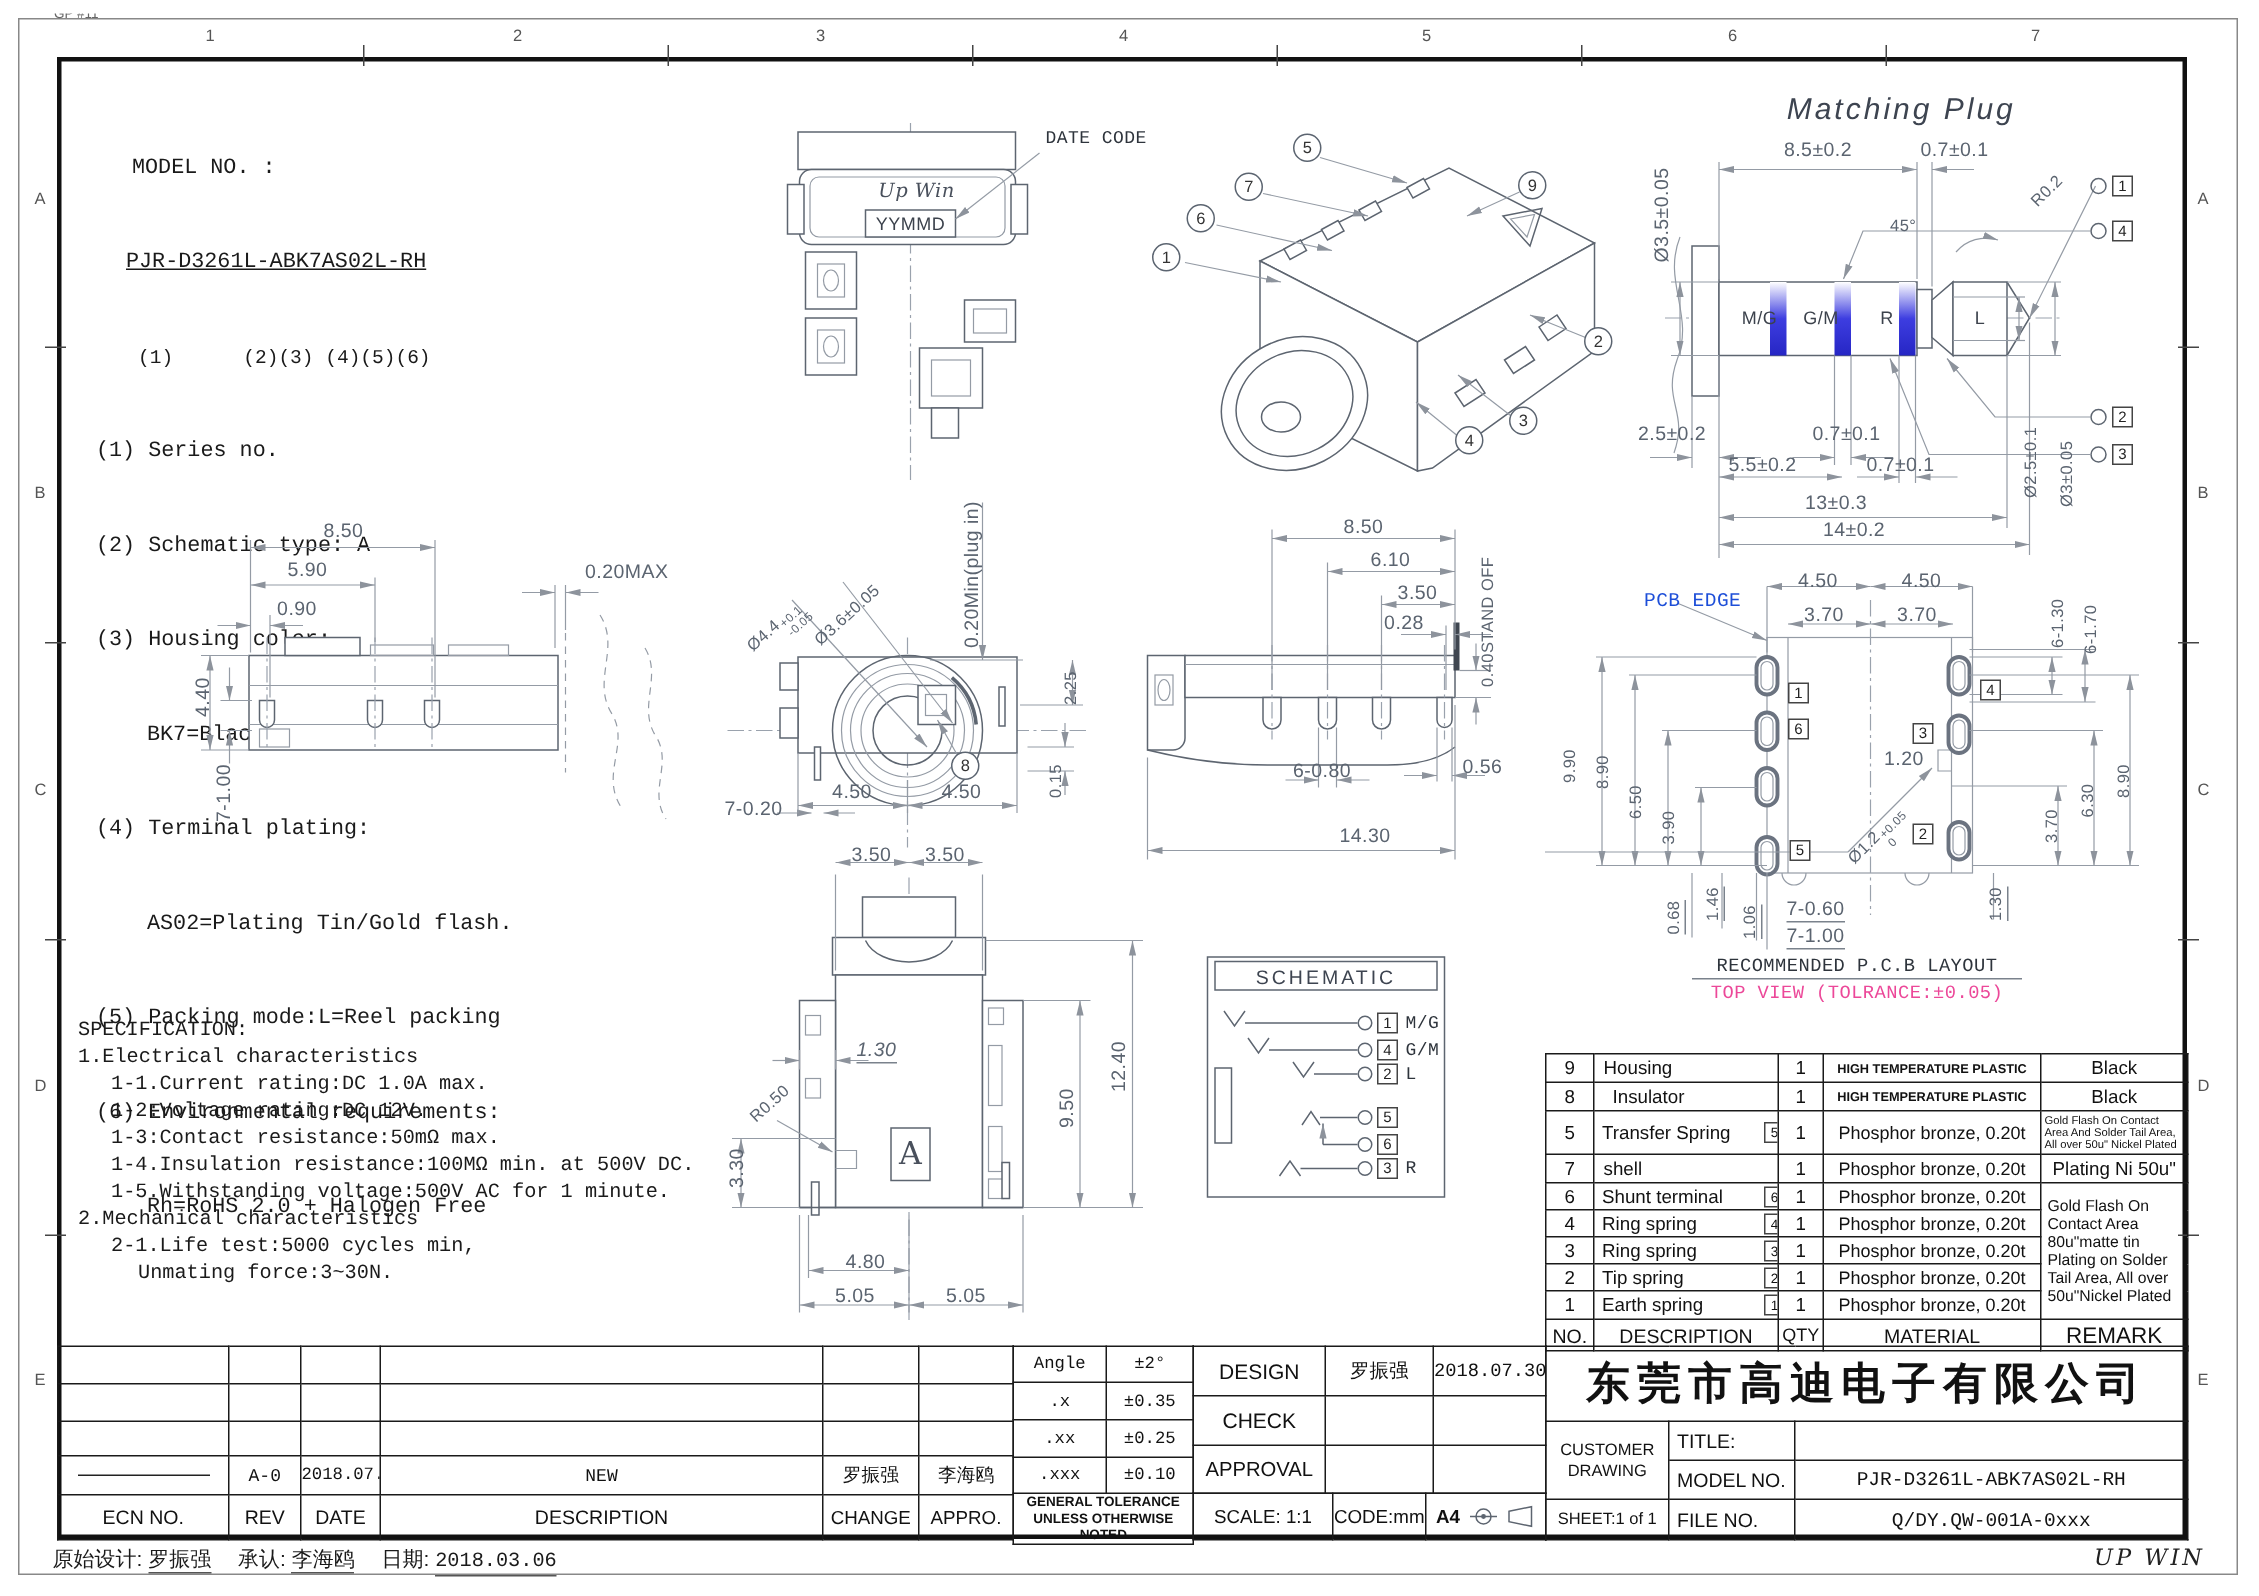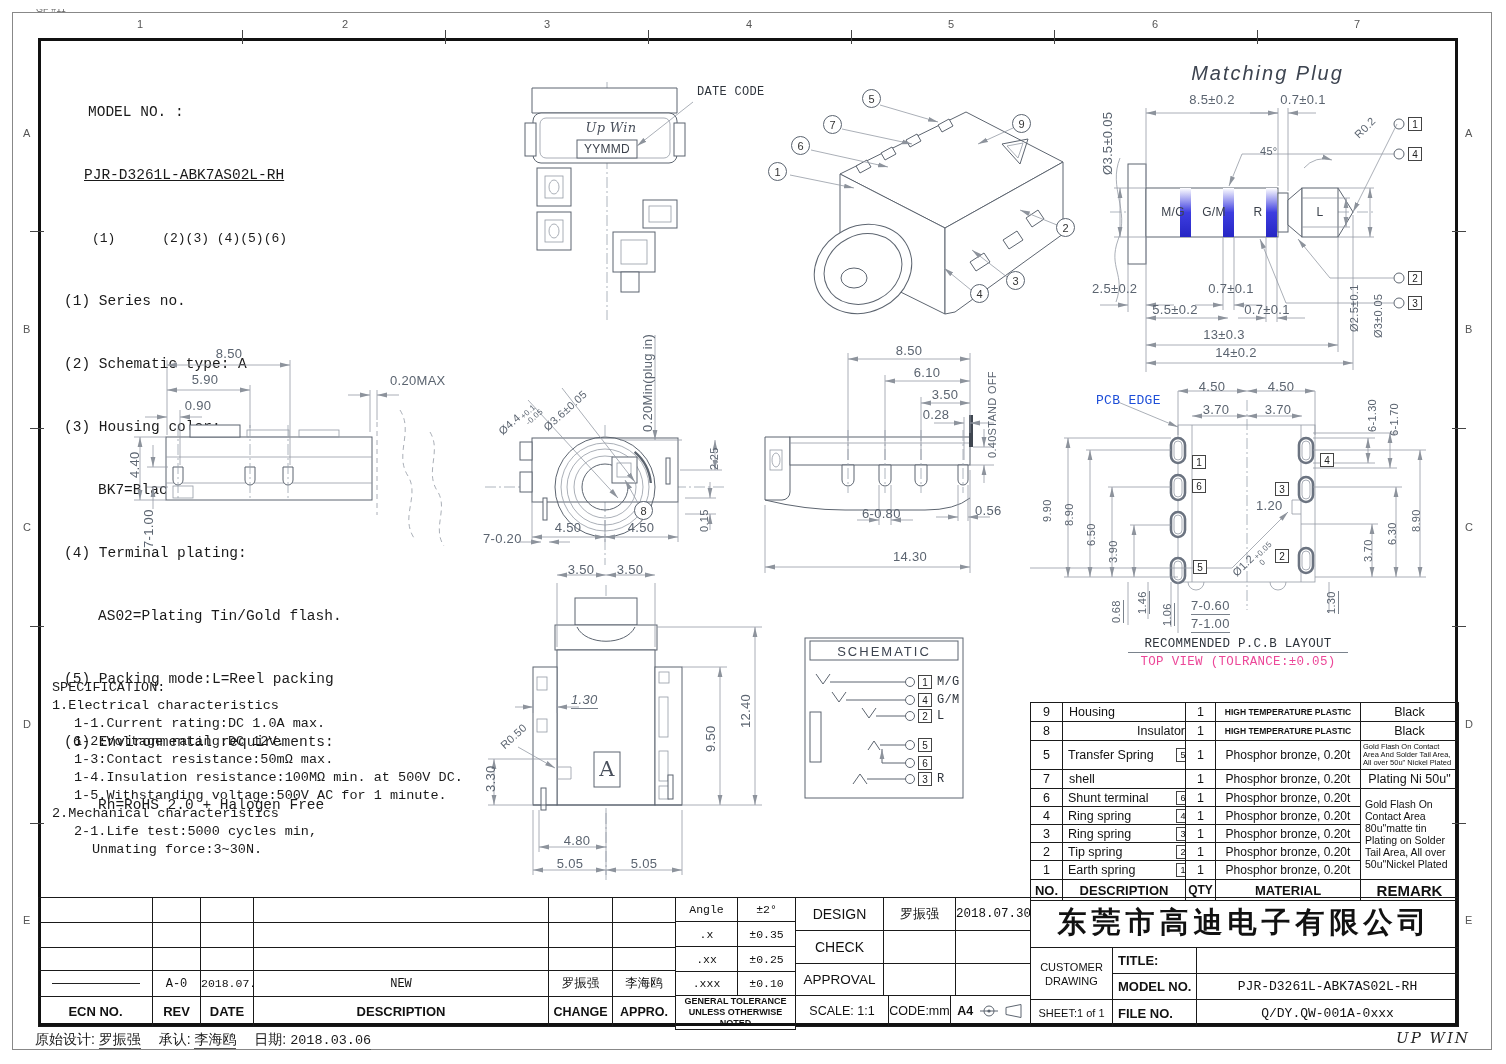--- a/index.html
+++ b/index.html
@@ -39,21 +39,21 @@
   table{border-collapse:collapse;table-layout:fixed}
   td{border:1px solid #1a1a1a;padding:0;text-align:center;vertical-align:middle;overflow:hidden;box-sizing:border-box;font-size:12px;color:#111}
   .bom td{font-size:12.5px}
   .bom .mat-pl{font-size:8.5px;font-weight:bold;letter-spacing:0}
   .bom .mat-pb{font-size:12px}
   .bom .desc{text-align:left;padding:0 5px;display:flex;justify-content:space-between;border:none}
   .bom .rm5{font-size:7.5px;line-height:8px;text-align:left;padding:0 2px}
   .bom .rmM{font-size:10.5px;line-height:12px;text-align:left;padding:0 4px}
   .tagbox{display:inline-flex;width:12px;height:12px;border:1px solid #444;align-items:center;justify-content:center;font-size:9px;flex:none}
   .company{font-family:"DejaVu Serif","Liberation Serif",serif;font-size:29px;font-weight:600;letter-spacing:5px}
-  .hdr{font-weight:bold}
+  .hdr{font-weight:normal}
 </style>
 </head>
 <body>
 
 <div id="sheet">
 
 <svg width="0" height="0" style="position:absolute">
  <defs>
   <marker id="ar" markerUnits="userSpaceOnUse" markerWidth="10" markerHeight="7" refX="10" refY="3" orient="auto">
           <path d="M0,.6 L10,3 L0,5.4 Z" fill="#8d939c"></path>
@@ -614,21 +614,21 @@
   <tbody>
         <tr style="height:19px">
     <td>9</td>
     <td style="text-align:left;padding-left:6px">Housing</td>
     <td>1</td>
     <td class="mat-pl">HIGH TEMPERATURE PLASTIC</td>
     <td>Black</td>
   </tr>
   <tr style="height:19px">
     <td>8</td>
-    <td style="text-align:right;padding-left:12px">Insulator</td>
+    <td style="text-align:left;padding-left:12px">Insulator</td>
     <td>1</td>
     <td class="mat-pl">HIGH TEMPERATURE PLASTIC</td>
     <td>Black</td>
   </tr>
   <tr style="height:29px">
     <td>5</td>
     <td>
             <div class="desc" style="width:100%">
               <span>Transfer Spring</span>
               <span class="tagbox">5</span>

